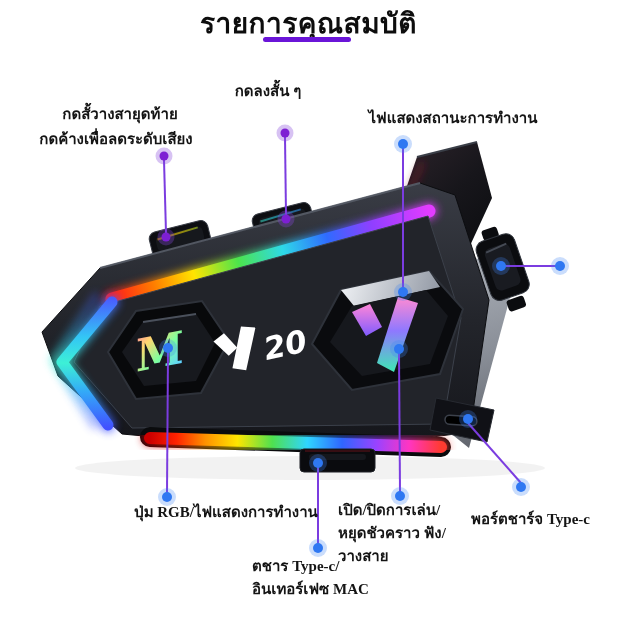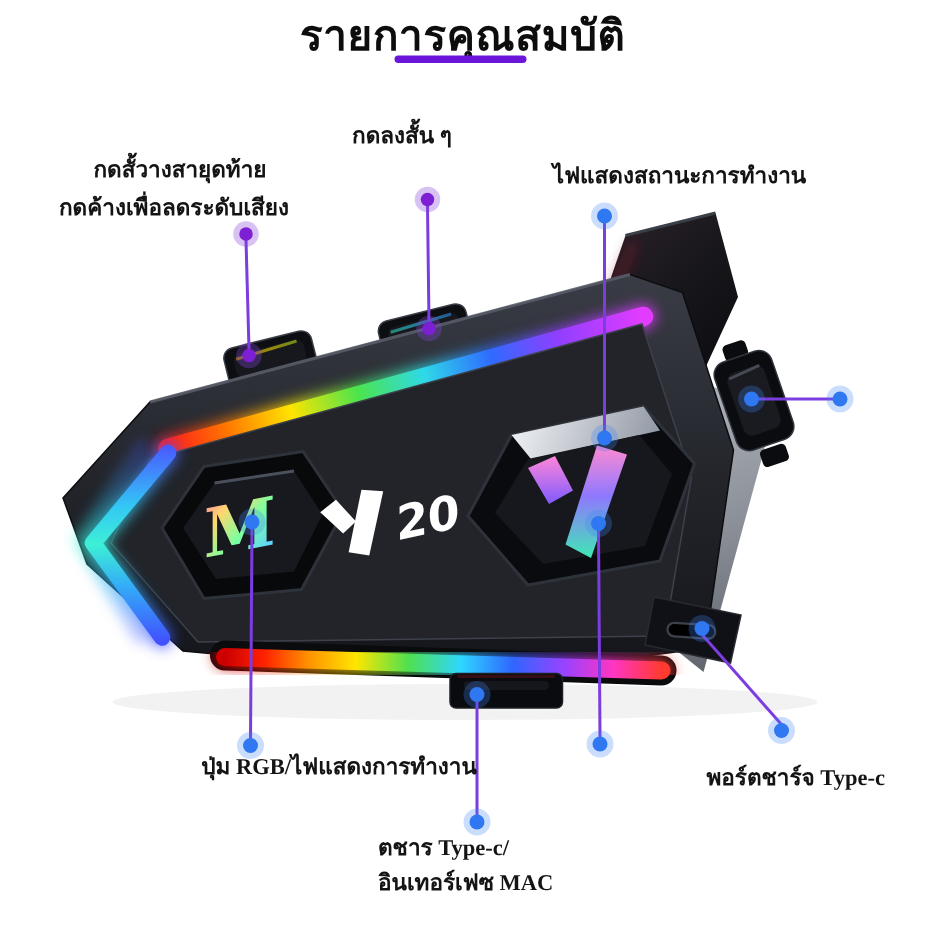--- a/index.html
+++ b/index.html
@@ -232,17 +232,20 @@
       <circle cx="560" cy="266" r="9" fill="rgba(66,133,244,0.28)"></circle>
         <circle cx="560" cy="266" r="5" fill="#2f78f2"></circle>
     </g>
   </svg>
 
   <div class="lbl center" style="left:268px;top:80px;">กดลงสั้น ๆ</div>
   <div class="lbl center" style="left:120px;top:103px;">กดสั้วางสายุดท้าย</div>
   <div class="lbl center" style="left:453px;top:107px;">ไฟแสดงสถานะการทำงาน</div>
   <div class="lbl center" style="left:116px;top:128px;">กดค้างเพื่อลดระดับเสียง</div>
   <div class="lbl center" style="left:178px;top:501px;margin-left:48px;">ปุ่ม RGB/ไฟแสดงการทำงาน</div>
+  <div class="lbl" style="left:338px;top:499px;">เปิด/ปิดการเล่น/
+หยุดชัวคราว ฟัง/
+วางสาย</div>
   <div class="lbl" style="left:471px;top:508px;">พอร์ตชาร์จ Type-c</div>
   <div class="lbl" style="left:252px;top:555px;">ตชาร Type-c/
 อินเทอร์เฟซ MAC</div>
 
 </div>
 
 </body></html>

